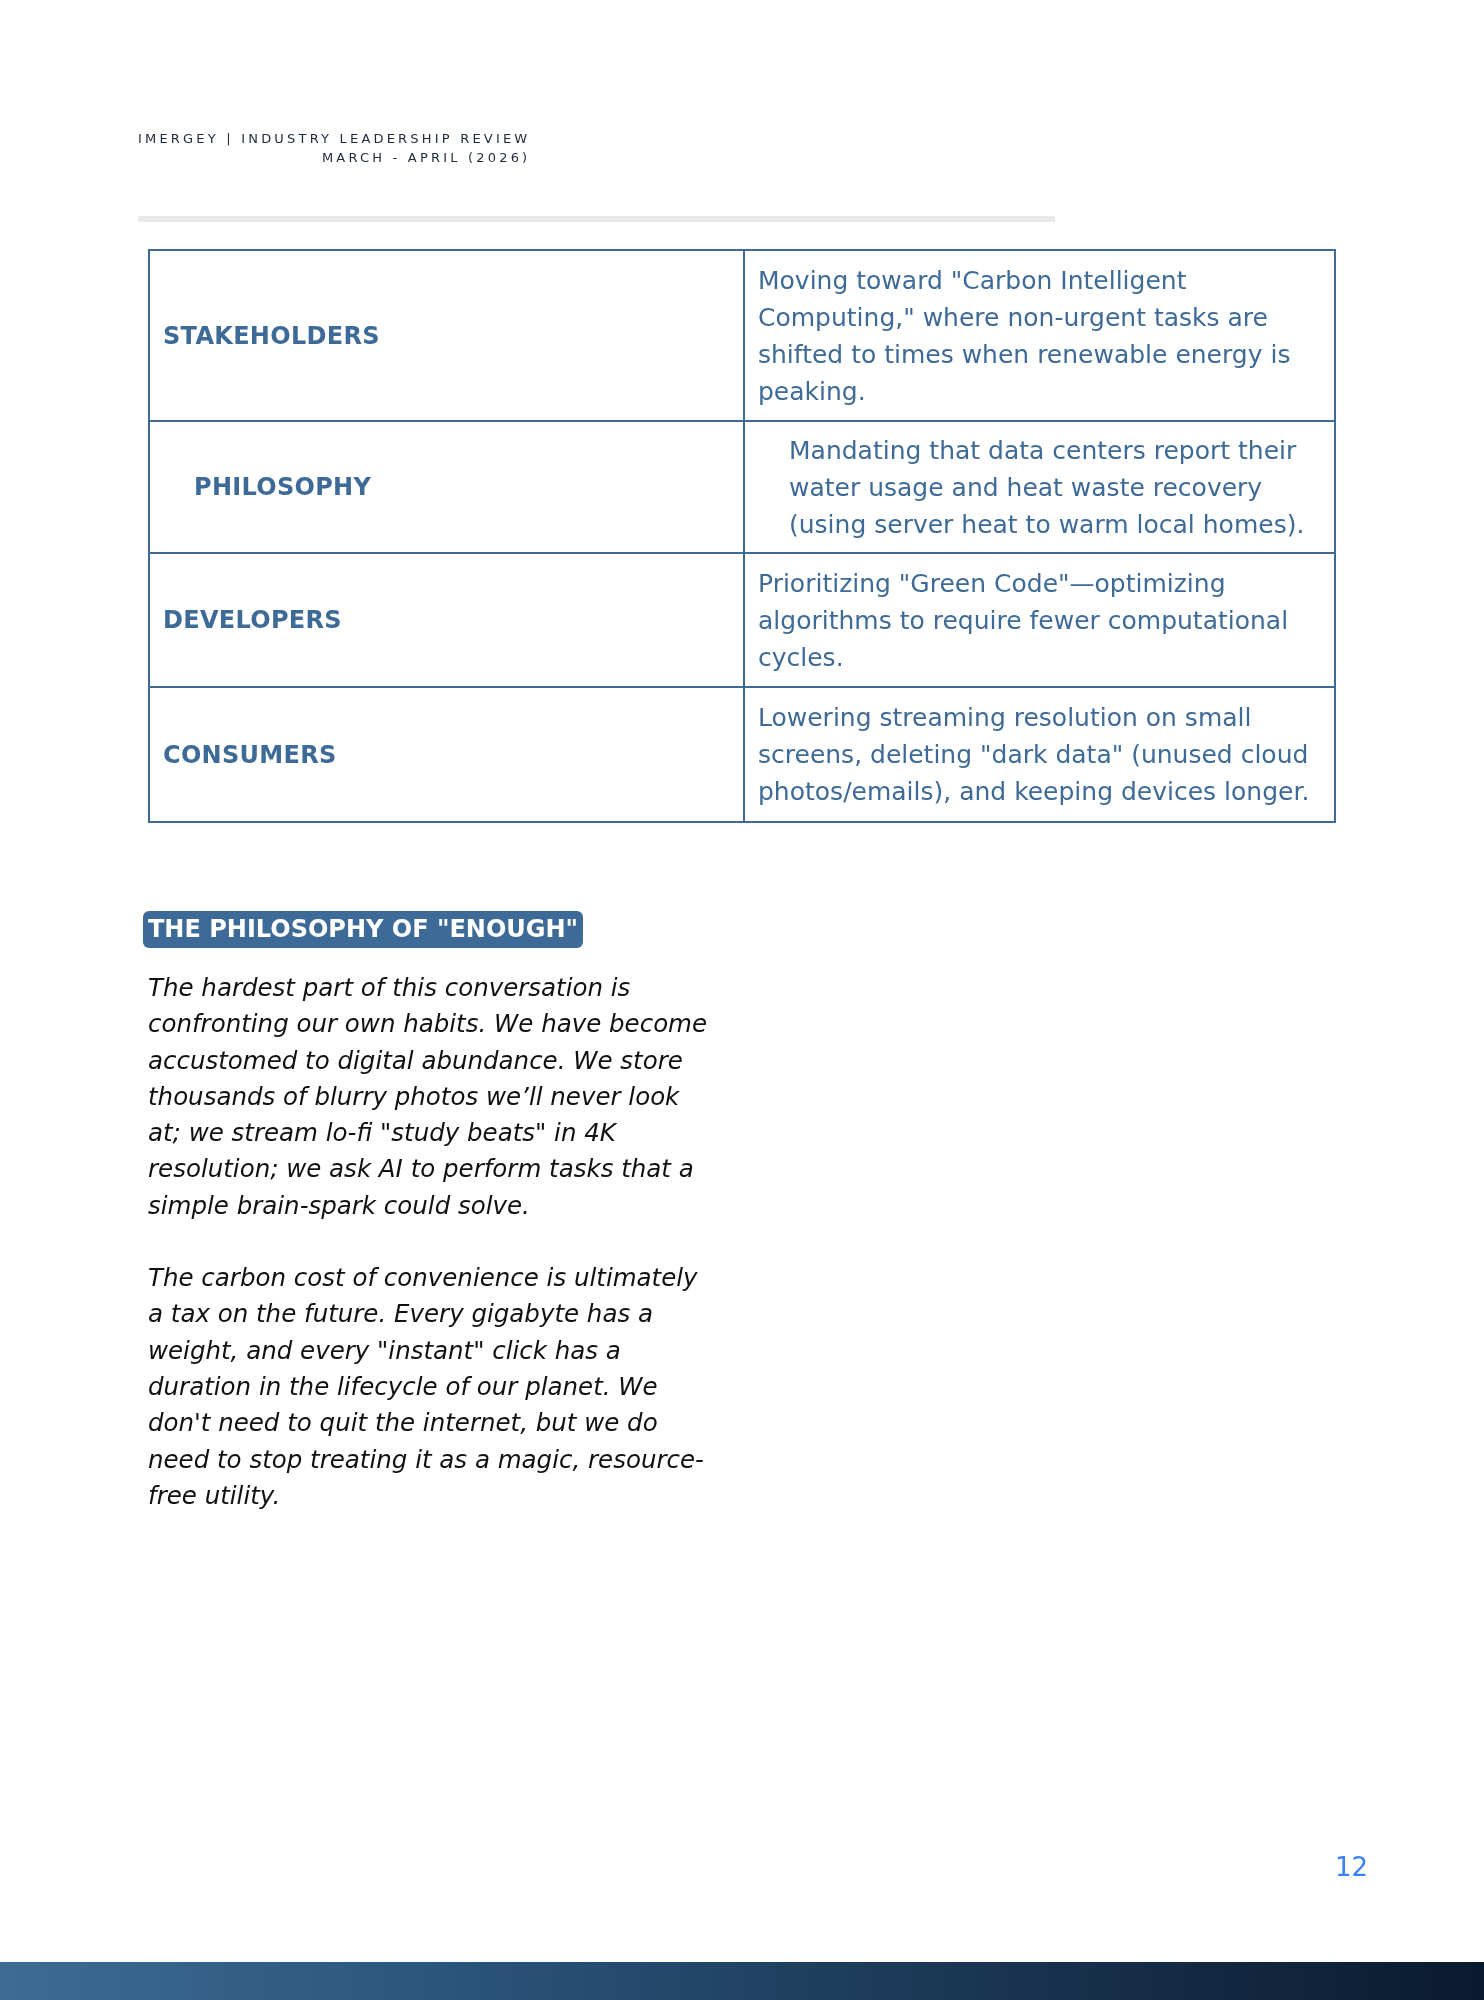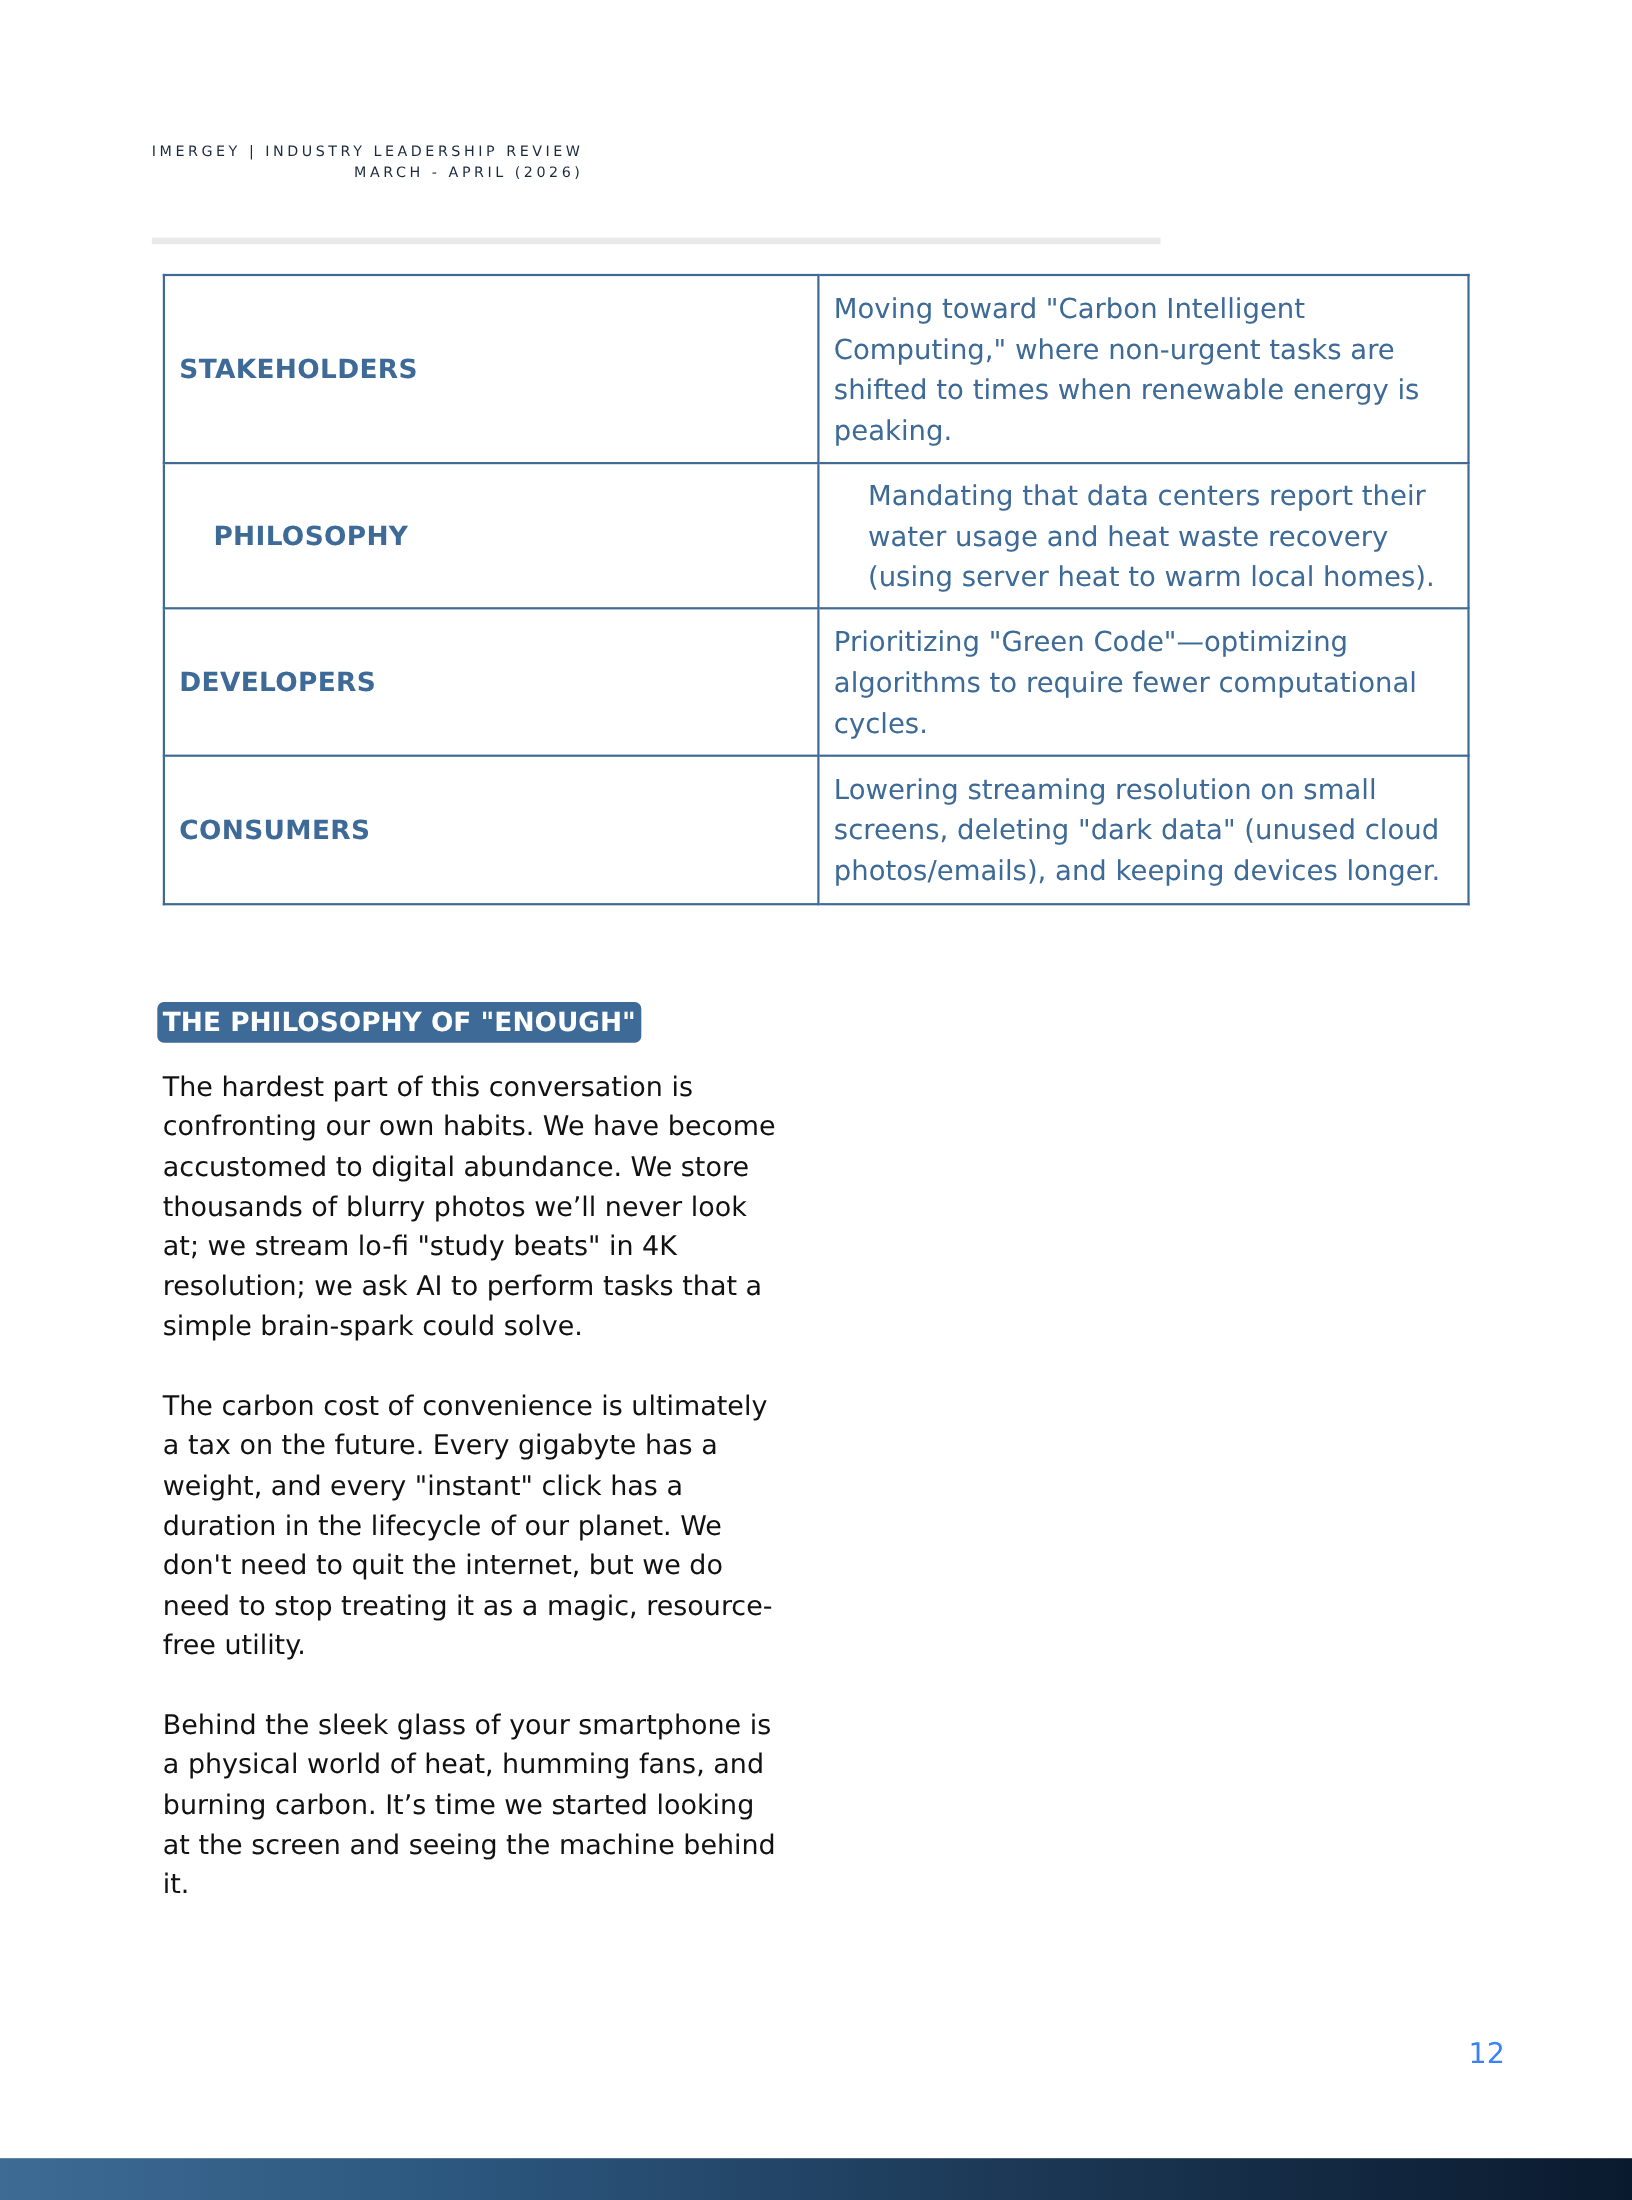--- a/index.html
+++ b/index.html
@@ -49,21 +49,21 @@
       border-radius: 6px;
       font-family: "DejaVu Sans", sans-serif;
       font-weight: bold; font-size: 24px; line-height: 37px;
       white-space: nowrap;
     }
     .body-text {
       position: absolute; left: 148px; top: 970px; width: 570px;
       font-family: "DejaVu Sans", sans-serif;
       font-size: 24.5px; line-height: 36.3px; color: #111111;
     }
-    .body-text p { margin: 0 0 36px 0; }
+    .body-text p { margin: 0 0 36px 0; font-style: italic; }
     .page-number {
       position: absolute; left: 1335px; top: 1852px;
       font-family: "DejaVu Sans", sans-serif;
       font-size: 26px; color: #3b82f6;
     }
     .footer-bar {
       position: absolute; left: 0; top: 1962px; width: 1484px; height: 38px;
       background: linear-gradient(90deg, #3d6b94 0%, #2b557c 30%, #1d3a58 60%, #0a1a2e 100%);
     }
   </style>
@@ -96,18 +96,17 @@
       <td class="right">Lowering streaming resolution on small screens, deleting "dark data" (unused cloud photos/emails), and keeping devices longer.</td>
     </tr>
   </tbody>
 </table>
 
 <div class="badge">THE PHILOSOPHY OF "ENOUGH"</div>
 
 <div class="body-text">
   <p>The hardest part of this conversation is confronting our own habits. We have become accustomed to digital abundance. We store thousands of blurry photos we’ll never look at; we stream lo-fi "study beats" in 4K resolution; we ask AI to perform tasks that a simple brain-spark could solve.</p>
   <p>The carbon cost of convenience is ultimately a tax on the future. Every gigabyte has a weight, and every "instant" click has a duration in the lifecycle of our planet. We don't need to quit the internet, but we do need to stop treating it as a magic, resource-free utility.</p>
-  <p>Behind the sleek glass of your smartphone is a physical world of heat, humming fans, and burning carbon. It’s time we started looking at the screen and seeing the machine behind it.</p>
 </div>
 
 <div class="page-number">12</div>
 
 <div class="footer-bar"></div>
 
 </body></html>

